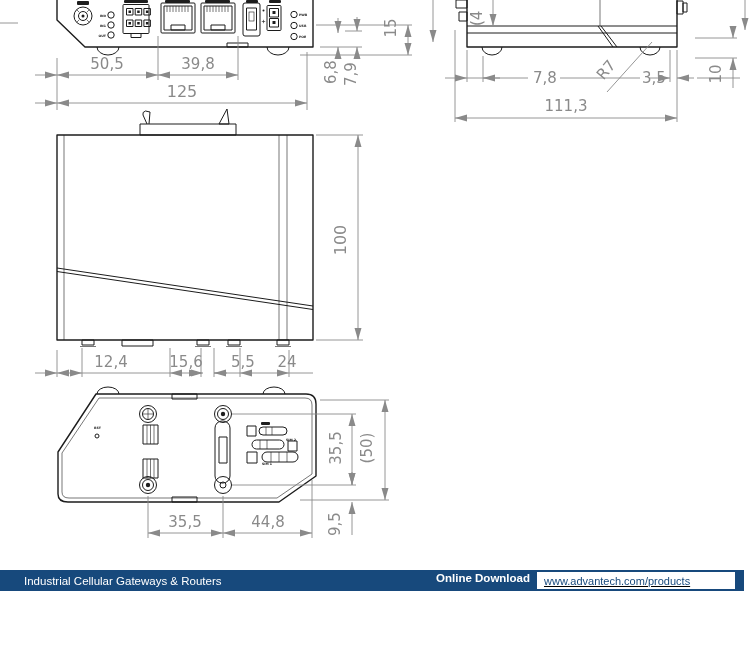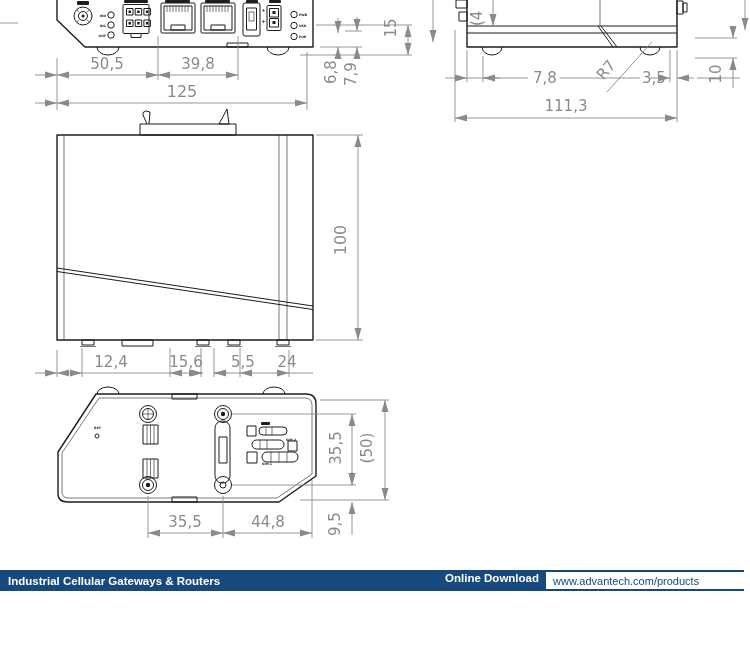--- a/index.html
+++ b/index.html
@@ -11,25 +11,25 @@
   .det{fill:none;stroke:#1c1c1c;stroke-width:1;stroke-linejoin:round;}
   .thin{fill:none;stroke:#1c1c1c;stroke-width:0.6;}
   .blob{fill:#1e1e1e;stroke:none;}
   .dim{fill:none;stroke:#8a8a8a;stroke-width:0.9;}
   .dimtxt{fill:#8a8a8a;font-family:"DejaVu Sans",sans-serif;font-size:15px;}
   .dimbig{font-size:16px;}
   .micro{fill:#141414;font-family:"DejaVu Sans",sans-serif;font-size:3.2px;font-weight:bold;}
   
   .footer-bar{position:absolute;left:0;top:570px;width:744px;height:21px;background:#17497c;
               display:flex;align-items:center;justify-content:space-between;}
-  .footer-left{color:#fff;font-weight:bold;font-size:11.5px;padding-left:8px;white-space:nowrap;}
+  .footer-left{color:#fff;font-weight:normal;font-size:11.5px;padding-left:24px;white-space:nowrap;}
   .footer-right{display:flex;}
   .footer-dl{color:#fff;font-weight:bold;font-size:11.5px;margin-right:7px;white-space:nowrap;}
-  .footer-urlbox{background:#fff;height:17px;width:198px;margin-right:0;display:flex;
-                 align-items:center;padding-left:7px;box-sizing:border-box;}
+  .footer-urlbox{background:#fff;height:17px;width:198px;margin-right:9px;display:flex;
+                 align-items:center;padding-left:7px;box-sizing:border-box;text-decoration:underline;}
   .footer-url{color:#17497c;font-size:11px;white-space:nowrap;}
 </style>
 </head>
 <body>
 
 <div id="stage">
 <svg width="750" height="650" viewBox="0 0 750 650">
   <defs>
     <marker id="arw" markerUnits="userSpaceOnUse" markerWidth="13" markerHeight="9" refX="12.5" refY="4.5" orient="auto-start-reverse">
       <path d="M0.5,1 L12.5,4.5 L0.5,8 Z" fill="#8a8a8a"></path>

